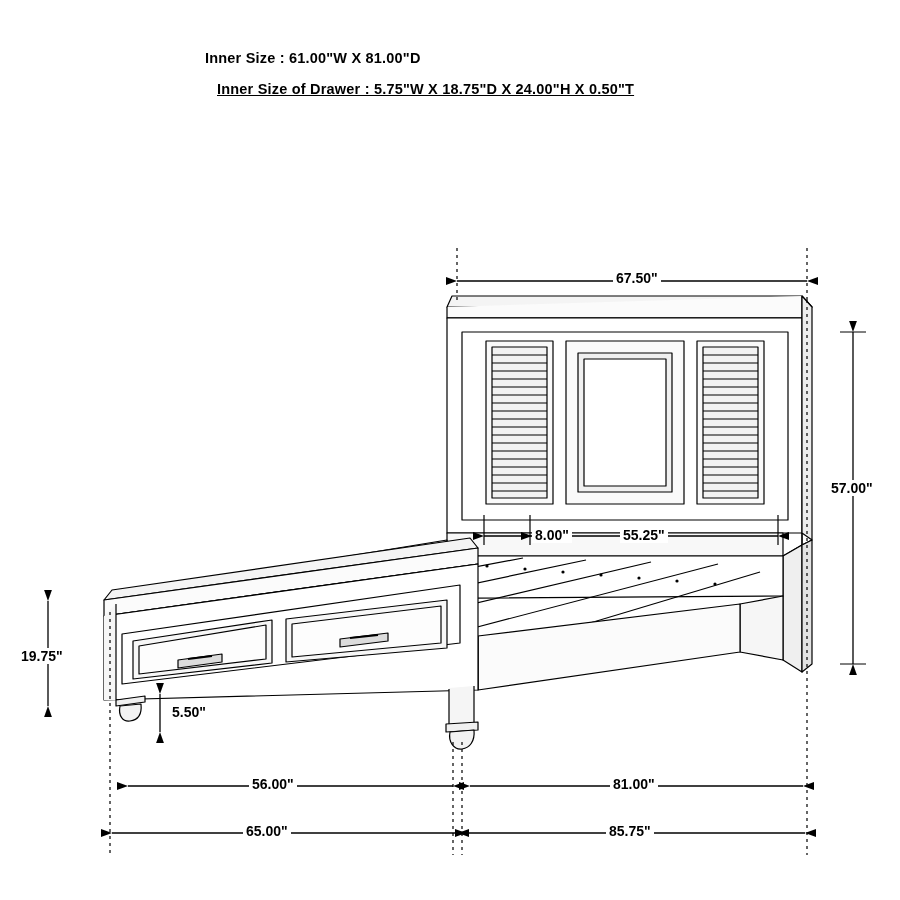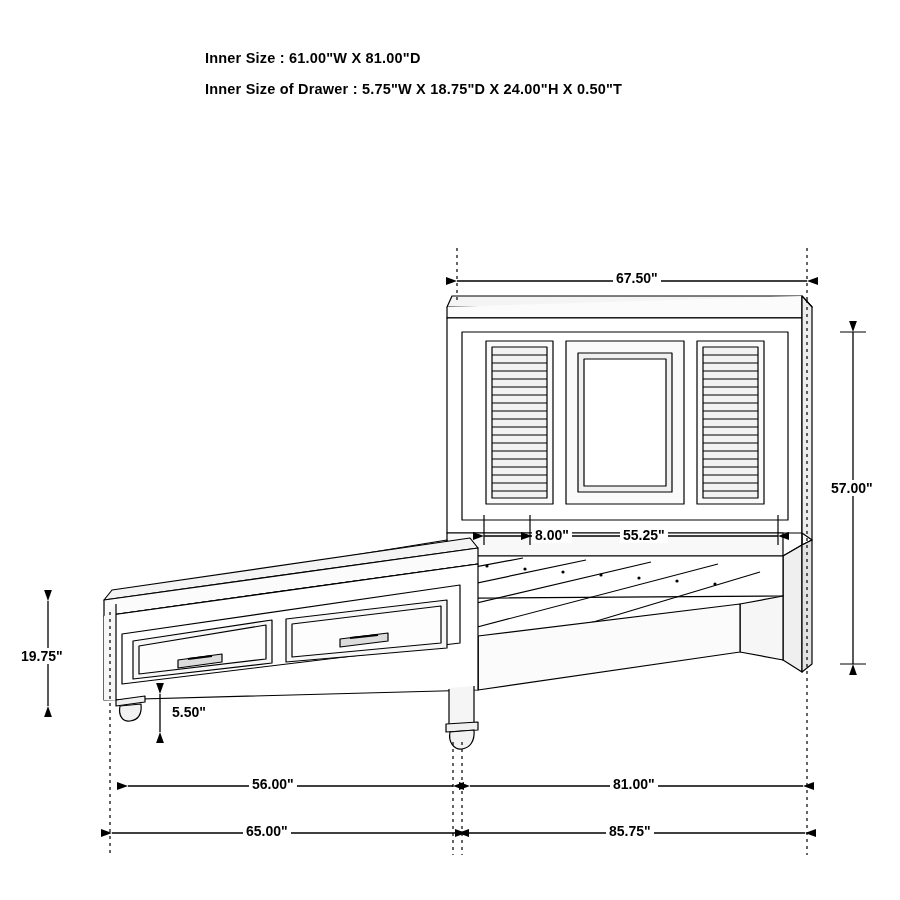--- a/index.html
+++ b/index.html
@@ -23,21 +23,21 @@
     height: 900px;
   }
   .spec-text {
     position: absolute;
     font-weight: bold;
     font-size: 14.5px;
     letter-spacing: 0.2px;
     white-space: nowrap;
   }
   #spec-line-1 { left: 205px; top: 50px; }
-  #spec-line-2 { left: 205px; top: 81px; }
+  #spec-line-2 { left: 217px; top: 81px; text-decoration: underline; }
 
   .dim-label {
     position: absolute;
     font-weight: bold;
     font-size: 14px;
     white-space: nowrap;
     background: #ffffff;
     padding: 0 3px;
   }
   svg { display: block; }

